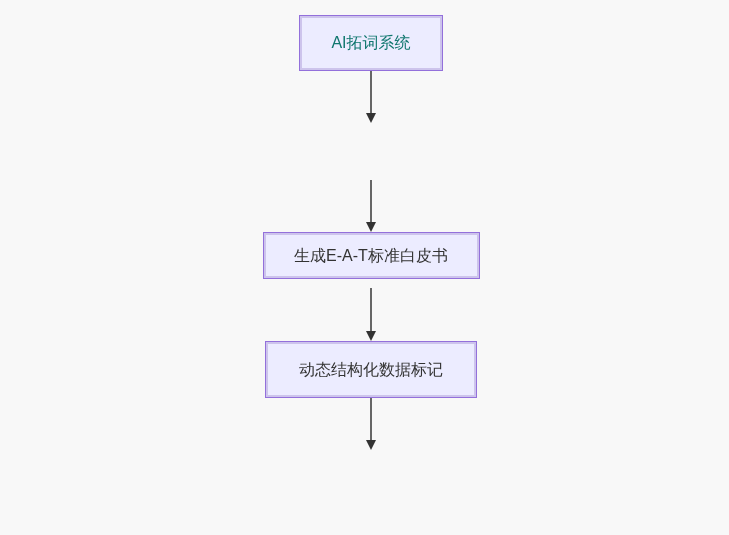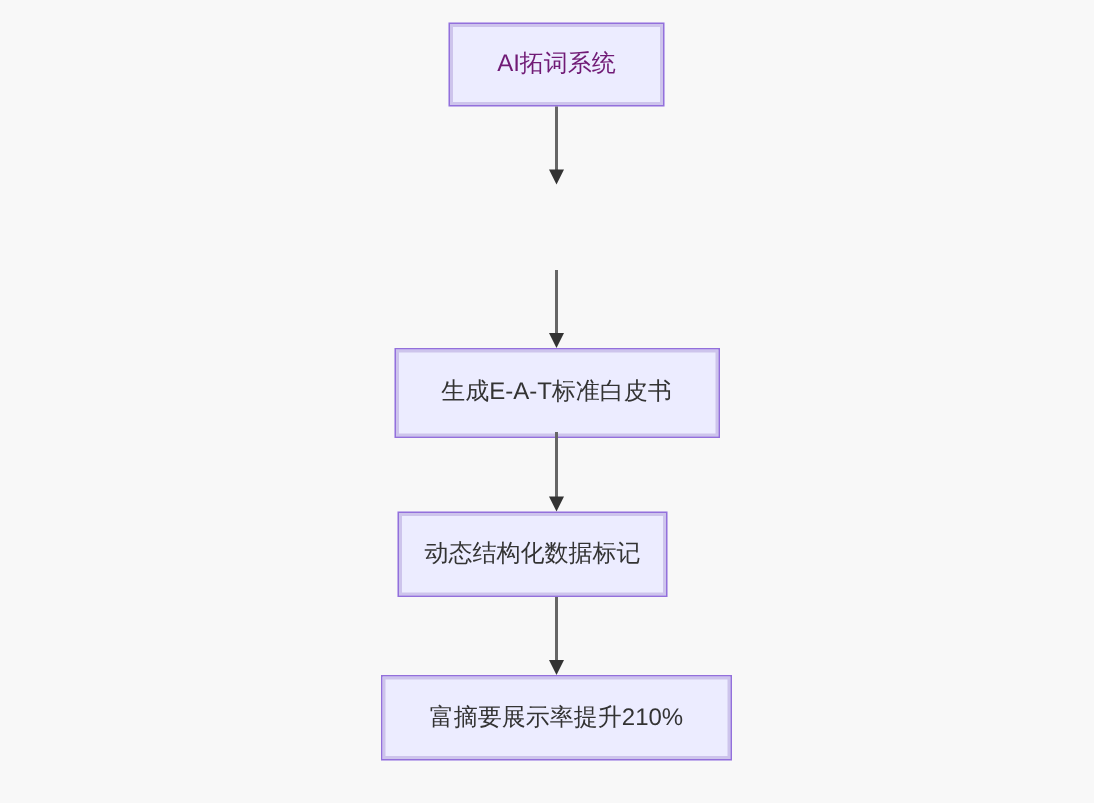--- a/index.html
+++ b/index.html
@@ -47,30 +47,27 @@
     border-left: 5px solid transparent;
     border-right: 5px solid transparent;
     border-top: 10px solid #333333;
   }
 </style>
 </head>
 <body>
 
 <div id="canvas" style="background: rgb(248, 248, 248);">
     <div class="flow-node" style="left: 299px; top: 15px; width: 144px; height: 56px; background: rgb(236, 236, 255); border-color: rgb(147, 112, 219);">
-      <span class="flow-node-label" style="color: #701a75;">AI拓词系统</span>
+      <span class="flow-node-label" style="color: #0f766e;">AI拓词系统</span>
     </div>
-    <div class="flow-node" style="left: 262.5px; top: 232px; width: 217px; height: 60px; background: rgb(236, 236, 255); border-color: rgb(147, 112, 219);">
+    <div class="flow-node" style="left: 262.5px; top: 232px; width: 217px; height: 47px; background: rgb(236, 236, 255); border-color: rgb(147, 112, 219);">
       <span class="flow-node-label" style="color: rgb(51, 51, 51);">生成E-A-T标准白皮书</span>
     </div>
-    <div class="flow-node" style="left: 265px; top: 341px; width: 180px; height: 57px; background: rgb(236, 236, 255); border-color: rgb(147, 112, 219);">
+    <div class="flow-node" style="left: 265px; top: 341px; width: 212px; height: 57px; background: rgb(236, 236, 255); border-color: rgb(147, 112, 219);">
       <span class="flow-node-label" style="color: rgb(51, 51, 51);">动态结构化数据标记</span>
-    </div>
-    <div class="flow-node" style="left: 254px; top: 450px; width: 234px; height: 57px; background: rgb(236, 236, 255); border-color: rgb(147, 112, 219);">
-      <span class="flow-node-label" style="color: rgb(51, 51, 51);">富摘要展示率提升210%</span>
     </div>
     <div class="edge-line" style="left: 370px; top: 71px; height: 43px; background: rgb(102, 102, 102);"></div>
     <div class="arrowhead-icon" style="left: 366px; top: 113px; border-top-color: rgb(51, 51, 51);"></div>
     <div class="edge-line" style="left: 370px; top: 180px; height: 43px; background: rgb(102, 102, 102);"></div>
     <div class="arrowhead-icon" style="left: 366px; top: 222px; border-top-color: rgb(51, 51, 51);"></div>
     <div class="edge-line" style="left: 370px; top: 288px; height: 44px; background: rgb(102, 102, 102);"></div>
     <div class="arrowhead-icon" style="left: 366px; top: 331px; border-top-color: rgb(51, 51, 51);"></div>
     <div class="edge-line" style="left: 370px; top: 398px; height: 43px; background: rgb(102, 102, 102);"></div>
     <div class="arrowhead-icon" style="left: 366px; top: 440px; border-top-color: rgb(51, 51, 51);"></div>
   </div>

